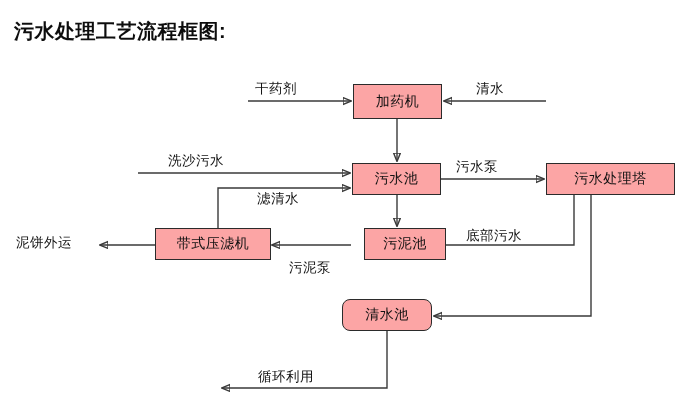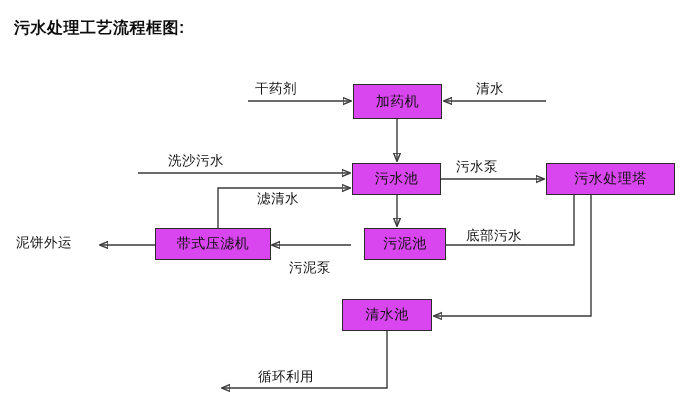--- a/index.html
+++ b/index.html
@@ -17,31 +17,31 @@
   }
   #diagram-root {
     position: relative;
     width: 700px;
     height: 420px;
   }
   .title {
     position: absolute;
     left: 14px;
     top: 18px;
-    font-size: 16px;
+    font-size: 20px;
     font-weight: bold;
     letter-spacing: 0.5px;
     color: #0d0d0d;
     white-space: nowrap;
   }
   .node {
     position: absolute;
     box-sizing: border-box;
     border: 1.3px solid #2b2b2b;
-    background: #d946ef;
+    background: #fca5a5;
     display: flex;
     align-items: center;
     justify-content: center;
     font-size: 14px;
     color: #111111;
     white-space: nowrap;
     letter-spacing: 0.5px;
     z-index: 3;
   }
   .edge-label {
@@ -134,21 +134,21 @@
   </div>
 
   <div class="node" style="left:155px; top:228px; width:116px; height:32px;align-items:center;">
     <span>带式压滤机</span>
   </div>
 
   <div class="node" style="left:352px; top:228px; width:82px; height:32px;margin-left:12px;">
     <span>污泥池</span>
   </div>
 
-  <div class="node" style="left:342px; top:299px; width:90px; height:32px;">
+  <div class="node" style="left:342px; top:299px; width:90px; height:32px;border-radius:8px;">
     <span>清水池</span>
   </div>
 
   <div class="terminal-label" style="left:255px; top:80px;">干药剂</div>
 
   <div class="terminal-label" style="left:476px; top:80px;">清水</div>
 
   <div class="edge-label" style="left:168px; top:152px;">洗沙污水</div>
 
   <div class="edge-label" style="left:257px; top:190px;">滤清水</div>

